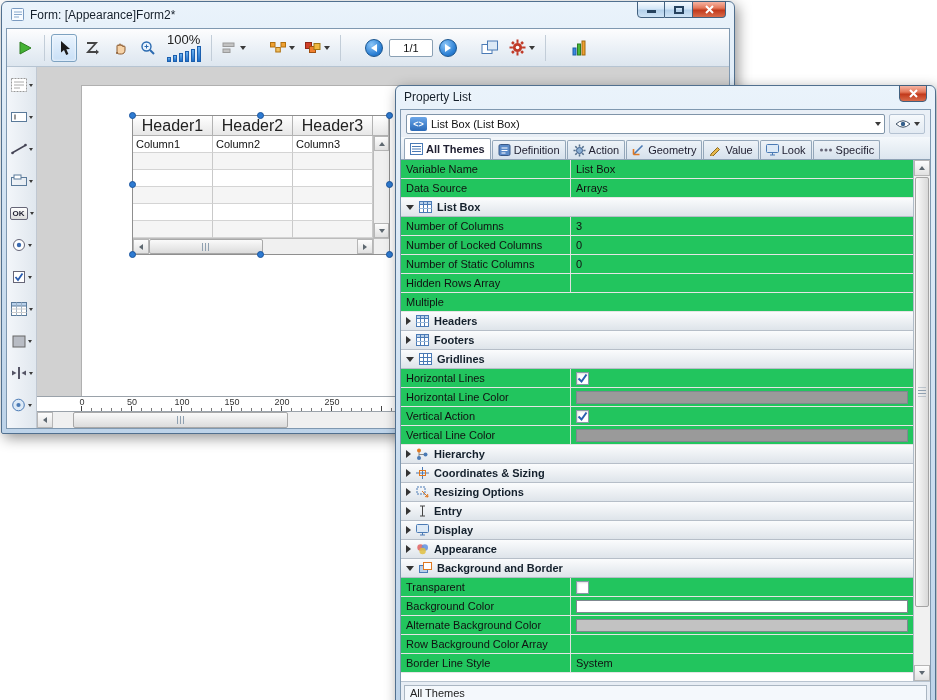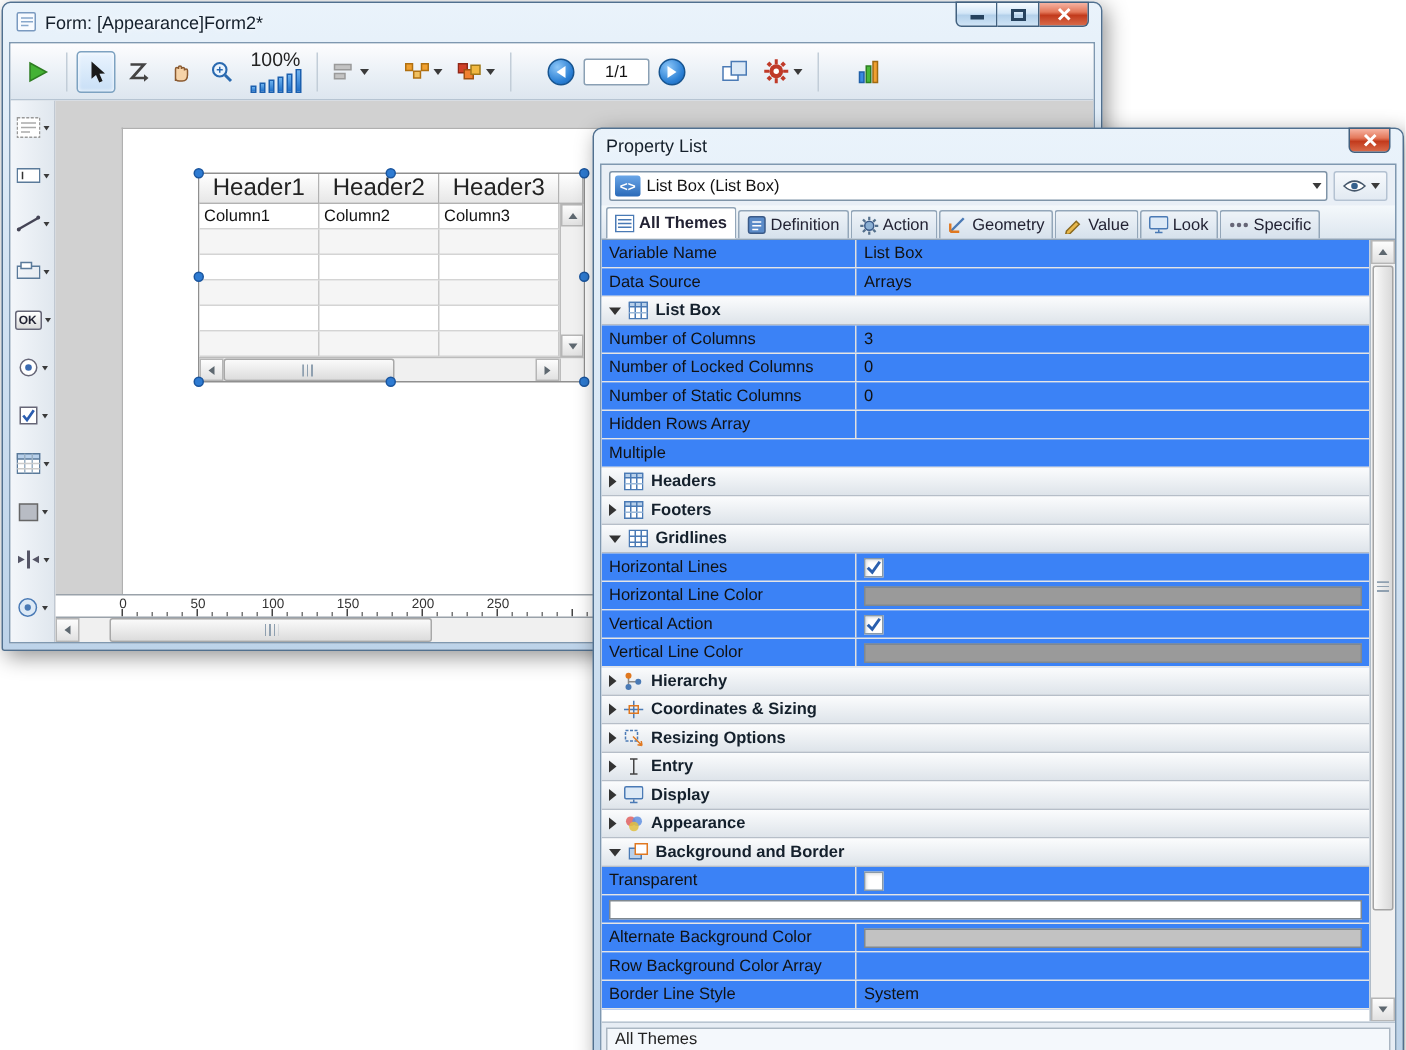--- a/index.html
+++ b/index.html
@@ -83,21 +83,21 @@
 .combo{flex:1;height:20px;background:#fff;border:1px solid #7f94a8;border-radius:2px;display:flex;align-items:center;padding:1px 3px;font-size:11px;gap:4px}
 .code-chip{width:17px;height:14px;flex:none;background:linear-gradient(#6aa6e8,#2a6ab8);color:#fff;font-size:9px;font-weight:bold;display:flex;align-items:center;justify-content:center;border-radius:2px}
 .combo .ctext{flex:1;white-space:nowrap;overflow:hidden}
 .eye-btn{width:36px;height:20px;flex:none;display:flex;align-items:center;justify-content:center;gap:3px;border:1px solid #b4c2d2;border-radius:2px;background:linear-gradient(#f6f9fc,#e2eaf2)}
 .ptabs{display:flex;align-items:flex-end;padding:2px 3px 0;height:23px;border-bottom:1px solid #8fa2b5;background:linear-gradient(#f4f8fb,#dde6ef);flex:none}
 .ptab{display:flex;align-items:center;gap:3px;padding:2px 5px;height:19px;font-size:11px;color:#223;border:1px solid #93a6b9;border-bottom:none;border-radius:2px 2px 0 0;background:linear-gradient(#eef3f8,#d6e1ec);margin-right:1px;white-space:nowrap}
 .ptab.sel{background:#fff;height:21px;font-weight:bold}
 .ticon{display:flex;align-items:center}
 .grid-wrap{flex:1;display:flex;overflow:hidden;background:#fff}
 .prop-grid{flex:1;overflow:hidden}
-.prop-row{display:flex;height:19px;border-bottom:1px solid #e5e5e5;font-size:11px;background:#3b82f6}
+.prop-row{display:flex;height:19px;border-bottom:1px solid #e5e5e5;font-size:11px;background:#22c55e}
 .plabel{width:170px;flex:none;padding:0 5px;border-right:1px solid #e0e0e0;display:flex;align-items:center;color:#111;white-space:nowrap;overflow:hidden}
 .pvalue{flex:1;padding:0 5px;display:flex;align-items:center;color:#111;overflow:hidden}
 .sec-row{display:flex;align-items:center;height:19px;background:linear-gradient(#fbfcfd,#dee4ea);border-bottom:1px solid #b6bec8;font-size:11px;font-weight:bold;color:#14202c;padding-left:5px;gap:5px}
 .tri{display:inline-block;width:0;height:0;flex:none}
 .tri.down{border-left:4px solid transparent;border-right:4px solid transparent;border-top:5px solid #333}
 .tri.right{border-top:4px solid transparent;border-bottom:4px solid transparent;border-left:5px solid #333}
 .sicon{display:flex;align-items:center;flex:none}
 .cb{width:13px;height:13px;border:1px solid #8a9aa8;background:#fff;display:flex;align-items:center;justify-content:center;box-shadow:inset 1px 1px 2px #dfdfdf;flex:none}
 .swatch{flex:1;height:13px;border:1px solid #7f8archive?}
 .swatch{flex:1;height:13px;border:1px solid #7f8890}
@@ -822,20 +822,21 @@
             </span>
             <span>Background and Border</span>
           </div>
           <div class="prop-row">
             <div class="plabel">Transparent</div>
             <div class="pvalue">
               <span class="cb"></span>
             </div>
           </div>
           <div class="prop-row">
+            <div class="plabel">Background Color</div>
             <div class="pvalue">
               <span class="swatch" style="background:#ffffff"></span>
             </div>
           </div>
           <div class="prop-row">
             <div class="plabel">Alternate Background Color</div>
             <div class="pvalue">
               <span class="swatch" style="background:#c2c2c2"></span>
             </div>
           </div>

